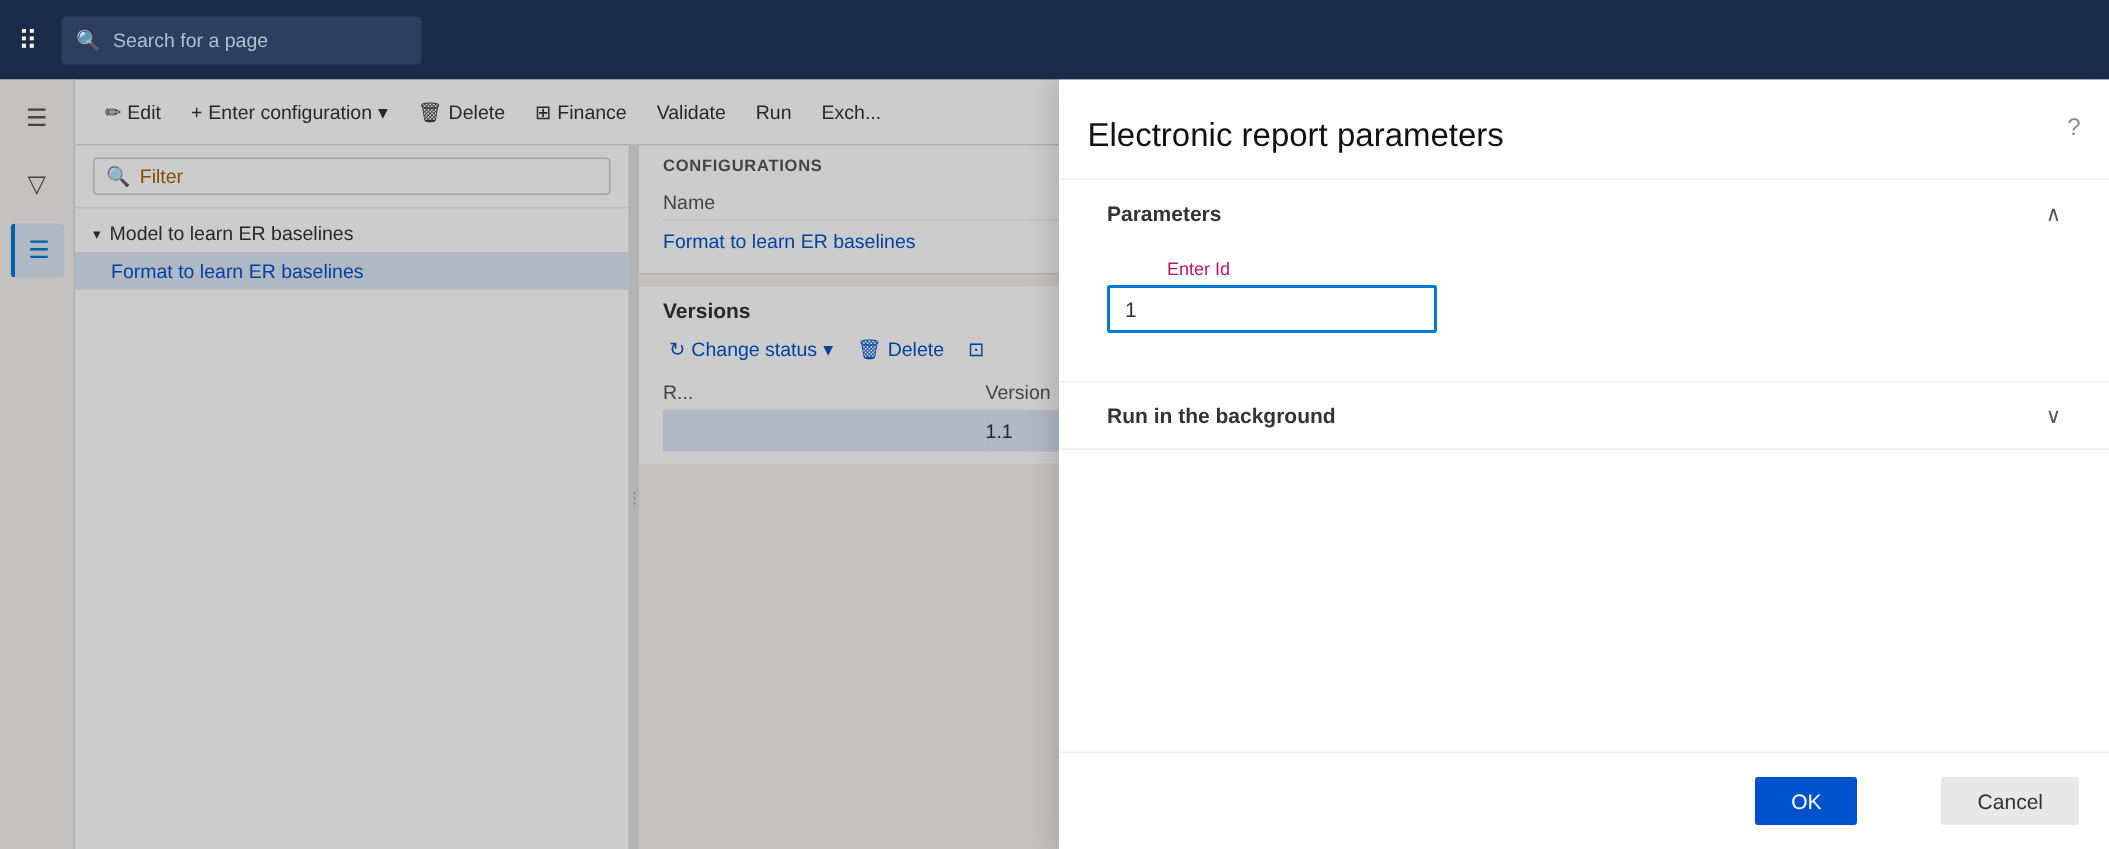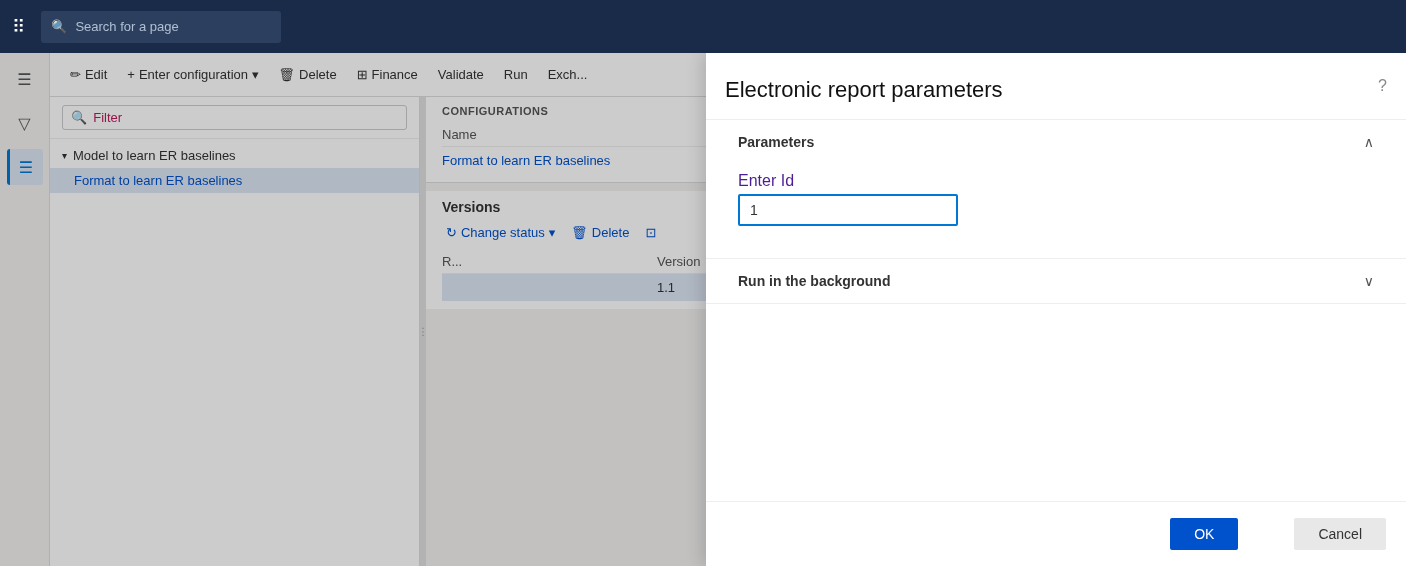--- a/index.html
+++ b/index.html
@@ -307,24 +307,25 @@
     }
     .modal-section-chevron {
       font-size: 14px;
       color: #555;
     }
     .modal-section-content {
       padding: 8px 32px 20px;
     }
     .form-field { margin-bottom: 12px; }
     .form-label {
-      font-size: 16px;
-      color: #4c1d95;
+      font-size: 12px;
+      color: #be185d;
       margin-bottom: 4px;
       display: block;
+      margin-left: 40px;
     }
     .form-input {
       border: 2px solid #0078d4;
       border-radius: 2px;
       padding: 6px 10px;
       font-size: 14px;
       width: 220px;
       outline: none;
       color: #333;
     }
@@ -405,21 +406,21 @@
         <span>Exch...</span>
       </button>
     </div>
 
     <div class="split-content">
 
       <div class="tree-panel">
         <div class="filter-bar">
           <div class="filter-input">
             <span>🔍</span>
-            <span style="color:#be185d;">Filter</span>
+            <span style="color:#a16207;">Filter</span>
           </div>
         </div>
         <div class="tree-items">
           <div class="tree-item">
             <span style="font-size:10px;">▾</span>
             <span>Model to learn ER baselines</span>
           </div>
           <div class="tree-item selected tree-item-indent">
             <span>Format to learn ER baselines</span>
           </div>

